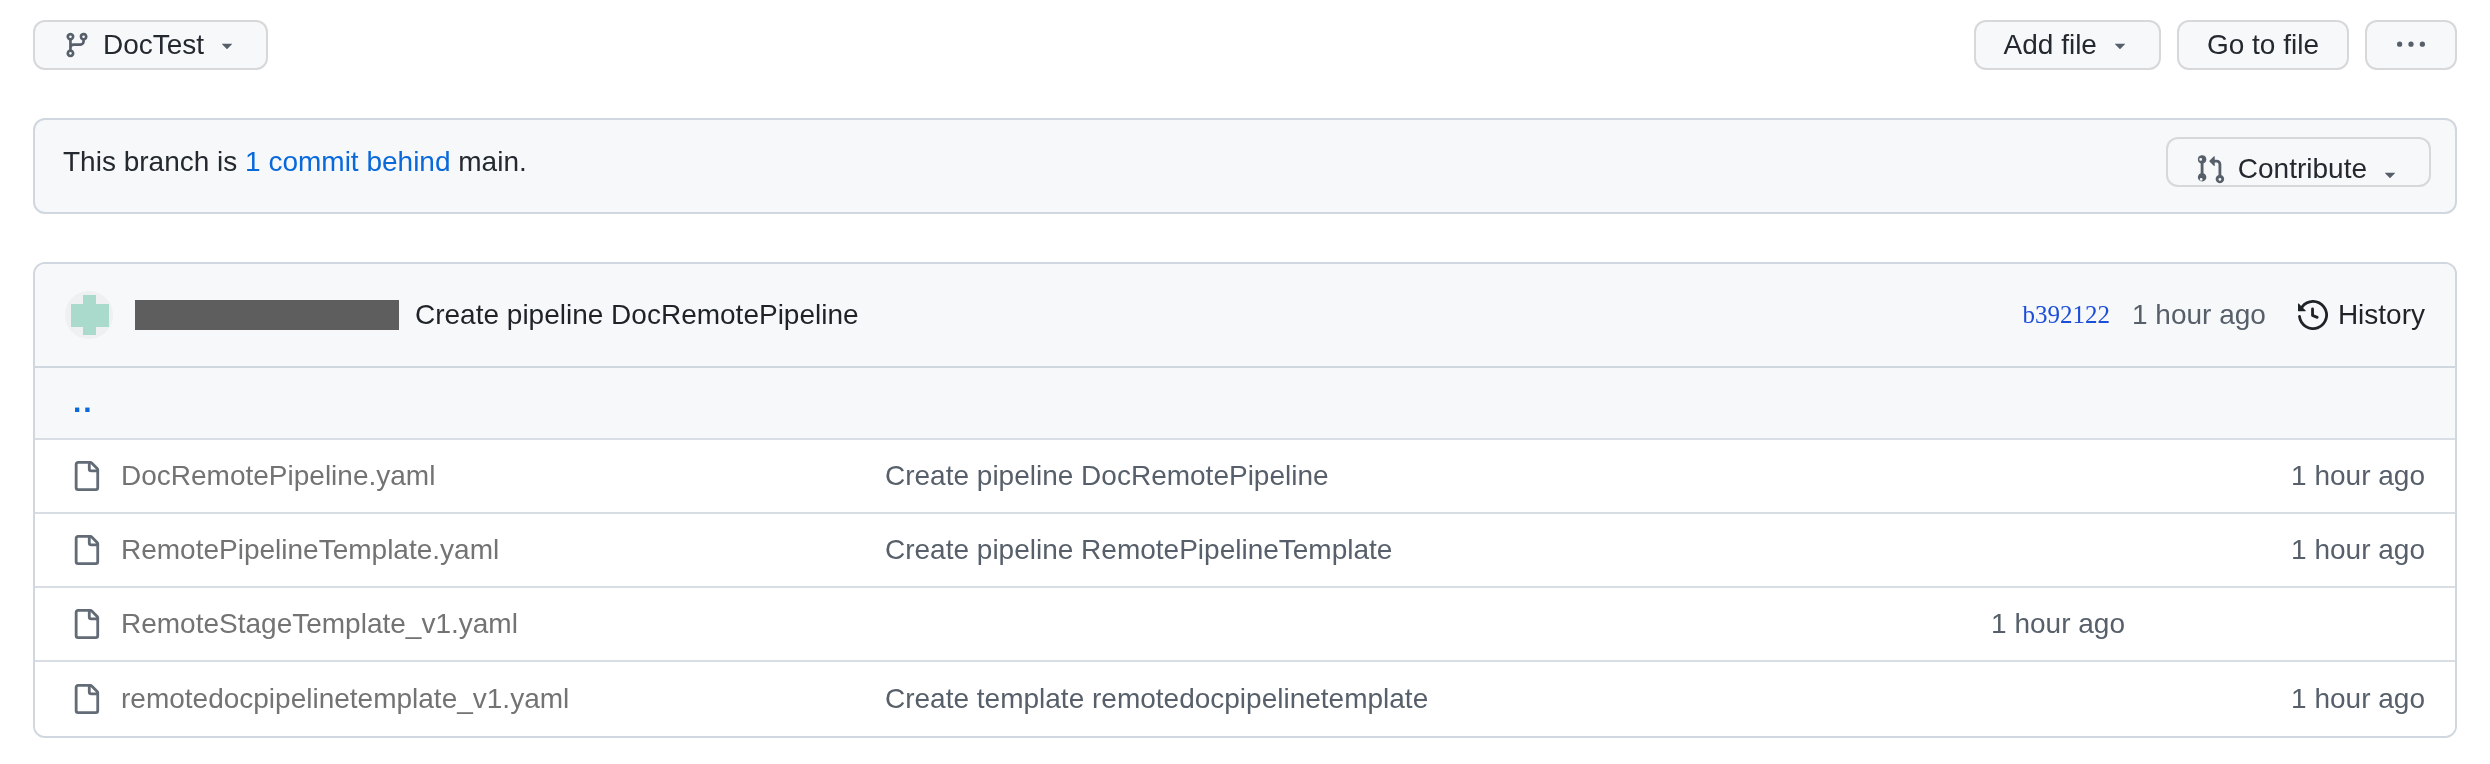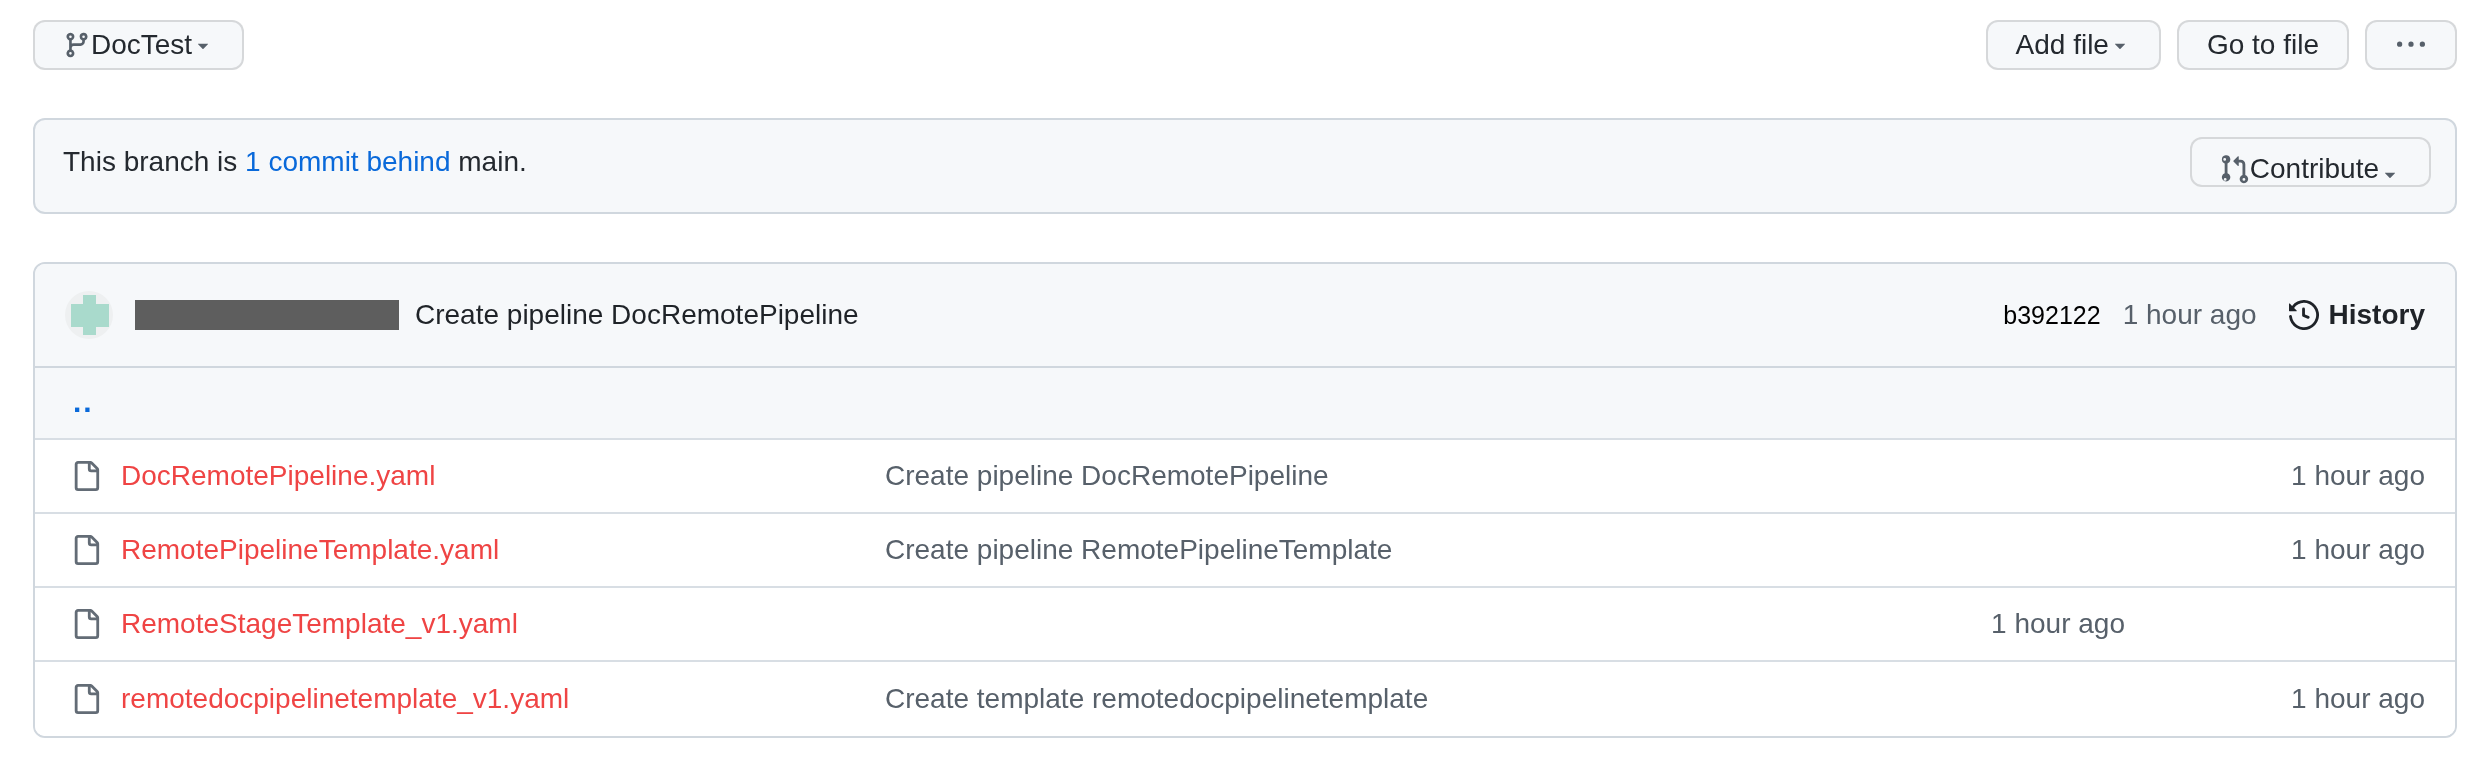--- a/index.html
+++ b/index.html
@@ -12,21 +12,21 @@
     overflow: hidden;
   }
   .page { padding: 20px 33px 0 33px; }
 
   
   .top-bar { display: flex; align-items: center; justify-content: space-between; height: 50px; }
   .tb-left { display: flex; align-items: center; }
   .tb-right { display: flex; align-items: center; gap: 16px; }
 
   .btn {
-    display: inline-flex; align-items: center; justify-content: center; 
+    display: inline-flex; align-items: center; justify-content: center; gap: 12px;
     height: 50px; padding: 0 28px;
     background: #f6f8fa;
     border: 2px solid rgba(31,35,40,0.15);
     border-radius: 12px;
     font-family: inherit; font-size: 28px; font-weight: 500; color: #24292f;
     cursor: pointer; white-space: nowrap;
   }
   .btn svg { flex: none; }
   .muted-ico { color: #57606a; }
   .kebab-btn { padding: 0 30px; }
@@ -54,39 +54,39 @@
     background: #f6f8fa; height: 104px;
     display: flex; align-items: center; padding: 0 30px;
     border-bottom: 2px solid #d0d7de;
   }
   .avatar { width: 48px; height: 48px; border-radius: 50%; background: #eef0f1; position: relative; overflow: hidden; flex: none; cursor: pointer; }
   .avatar::before { content: ""; position: absolute; left: 6px; right: 4px; top: 13px; height: 23px; background: #a9dacc; }
   .avatar::after  { content: ""; position: absolute; left: 18px; width: 13px; top: 4px; bottom: 4px; background: #a9dacc; }
   .redaction { width: 264px; height: 30px; background: #5e5e5e; margin-left: 22px; flex: none; }
   .commit-msg { margin-left: 16px; font-size: 28px; color: #1f2328; text-decoration: none; cursor: pointer; }
   .header-right { margin-left: auto; display: flex; align-items: center; }
-  .sha { font-family: Liberation Sans, sans-serif; font-size: 25px; color: #000000; text-decoration: none; cursor: pointer; }
+  .sha { font-family: Liberation Serif, serif; font-size: 25px; color: #1d4ed8; text-decoration: none; cursor: pointer; }
   .commit-time { font-size: 28px; color: #57606a; margin-left: 22px; white-space: nowrap; }
-  .history-link { display: inline-flex; align-items: center; gap: 10px; margin-left: 32px; color: #1f2328; font-size: 28px; font-weight: 700; text-decoration: none; cursor: pointer; }
+  .history-link { display: inline-flex; align-items: center; gap: 10px; margin-left: 32px; color: #1f2328; font-size: 28px; font-weight: 400; text-decoration: none; cursor: pointer; }
 
   .up-row {
     background: #f6f8fa; height: 72px; line-height: 68px;
     padding: 0 30px; border-bottom: 2px solid #d8dee4;
     cursor: pointer;
   }
   .updots { color: #0969da; font-weight: 600; font-size: 30px; margin-left: 8px; text-decoration: none; letter-spacing: 2px; cursor: pointer; }
 
   .file-row {
     display: grid; grid-template-columns: 56px 764px 1fr 300px; align-items: center;
     height: 74px; padding: 0 30px; background: #ffffff;
     border-bottom: 2px solid #d8dee4;
   }
   .file-row:last-child { border-bottom: none; }
   .file-ico { color: #636c76; margin-left: 6px; }
-  .fname { font-size: 28px; color: #ef4444; text-decoration: none; cursor: pointer; }
+  .fname { font-size: 28px; color: #737373; text-decoration: none; cursor: pointer; }
   .fmsg  { font-size: 28px; color: #57606a; text-decoration: none; cursor: pointer; }
   .ftime { font-size: 28px; color: #57606a; text-align: right; white-space: nowrap; }
 </style>
 </head>
 <body>
 
 <div class="page">
 
   <div class="top-bar">
     <div class="tb-left">

